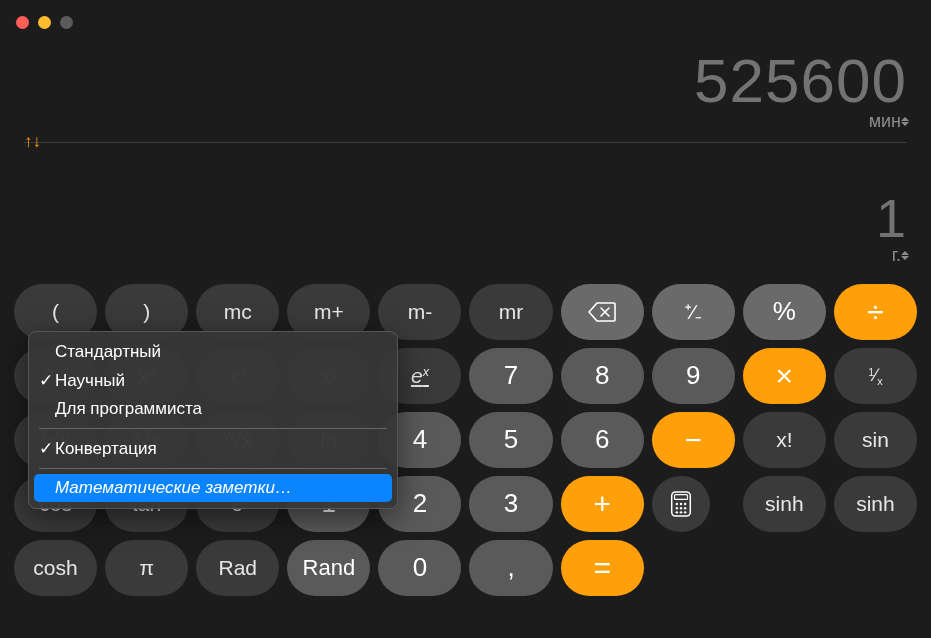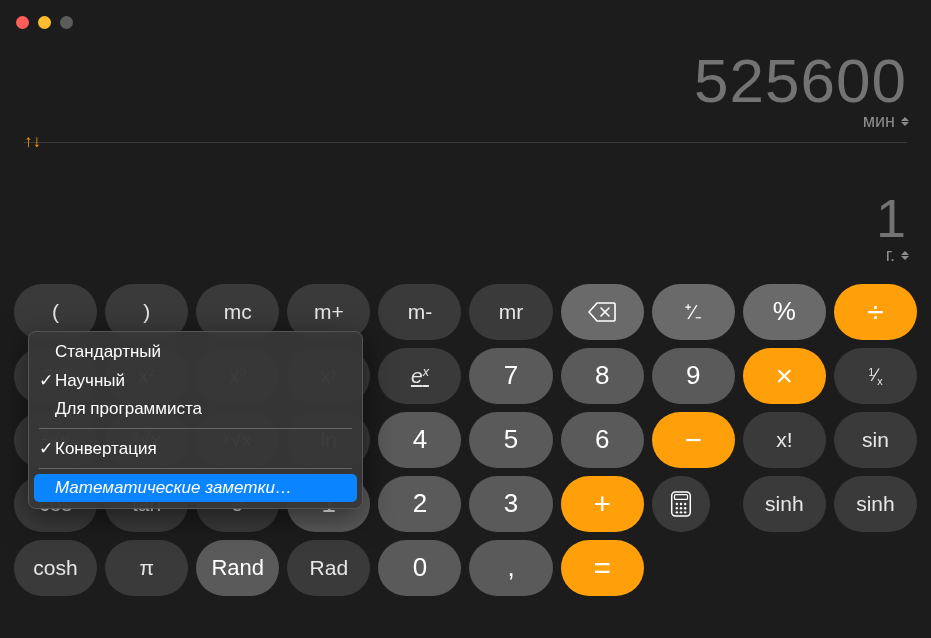--- a/index.html
+++ b/index.html
@@ -16,21 +16,21 @@
     .tl { width:13px; height:13px; border-radius:50%; }
     .tl.red{background:#ff5f57;} .tl.yellow{background:#febc2e;} .tl.grey{background:#5b5b5b;}
     .display{
       padding: 5px 24px 10px 24px;
     }
     .readout{ display:flex; flex-direction:column; align-items:flex-end; }
     .value-main{
       color:#737373; font-size:62px; font-weight:300; letter-spacing:1px; line-height:1.1; margin-top:42px;
     }
     .value-main.small{ font-size:54px; }
-    .unit-row{ display:flex; align-items:center; gap:6px; color:#8b8b8b; margin-top:-4px; margin-right:-2px;}
+    .unit-row{ display:flex; align-items:center; color:#8b8b8b; margin-top:-4px; margin-right:-2px;}
     .unit-text{ font-size:18px; }
     .chevrons{ display:flex; flex-direction:column; line-height:0; gap:1px; align-items:center;}
     .chev{ width:0;height:0;border-left:4px solid transparent;border-right:4px solid transparent;}
     .chev.up{ border-bottom:4px solid #8b8b8b;}
     .chev.down{ border-top:4px solid #8b8b8b;}
     .sep{ height:1px; background:#3a3a3a; margin:10px 0 4px; position:relative;}
     .swap-icon{ position:absolute; left:0; top:-10px; color:#ff9f0a; font-size:17px; font-weight:600;}
     .keypad{
       padding: 8px 14px 14px;
       display:grid;
@@ -48,21 +48,21 @@
     .key.num{ background:#5a5a5a; font-size:26px; }
     .key.op{ background:#6a6a6a; font-size:26px; }
     .key.accent{ background:#ff9f0a; color:#fff; font-size:30px; }
     .key .sup{ font-size:0.6em; position:relative; top:-0.5em;}
     .key .sub{ font-size:0.6em; position:relative; top:0.35em;}
     .key.calc-toggle{ background:#3a3a3a; width:58px; padding:0;}
     .calc-svg{ width:24px; height:26px;}
     .menu{
       position:absolute;
       left:28px; top:331px;
-      width:335px;
+      width:370px;
       background:rgba(55,55,55,0.97);
       border:1px solid #555;
       border-radius:8px;
       padding:6px 0;
       z-index:20;
       box-shadow:0 8px 30px rgba(0,0,0,0.5);
     }
     .menu-item{
       display:flex; align-items:center;
       padding:4px 12px 4px 8px;
@@ -196,22 +196,22 @@
         <circle cx="16.5" cy="18.5" r="1.3" fill="#fff"></circle>
       <circle cx="7.5" cy="23" r="1.3" fill="#fff"></circle>
         <circle cx="12" cy="23" r="1.3" fill="#fff"></circle>
         <circle cx="16.5" cy="23" r="1.3" fill="#fff"></circle>
     </svg>
   </div>
   <div class="key func">sinh</div>
   <div class="key func">sinh</div>
   <div class="key func">cosh</div>
   <div class="key func">π</div>
+  <div class="key func">Rad</div>
   <div class="key num" style="font-size:22px;">Rand</div>
-  <div class="key func">Rad</div>
   <div class="key num">0</div>
   <div class="key num">,</div>
   <div class="key accent">=</div>
 </div>
 
 <div class="menu">
   <div class="menu-item">
     <span class="menu-check"></span>
     <span>Стандартный</span>
   </div>

